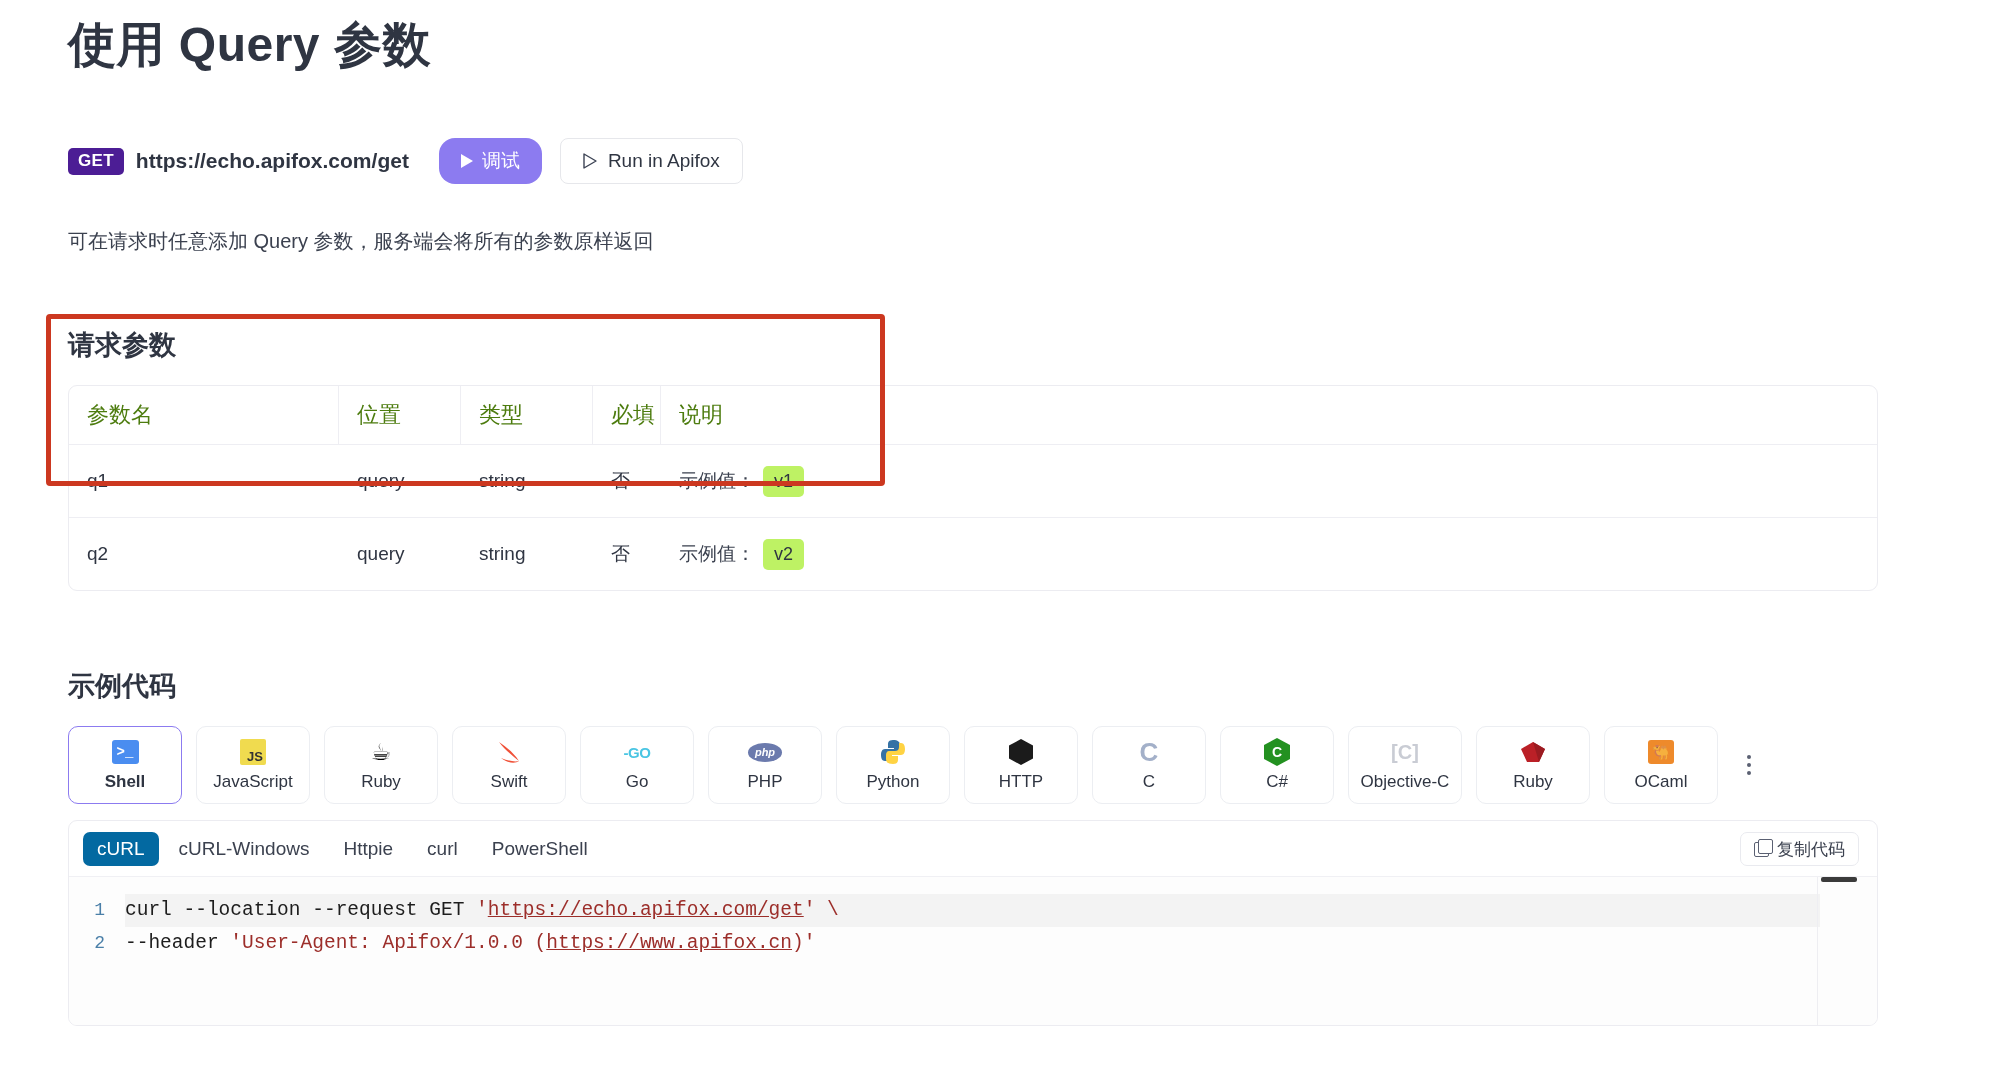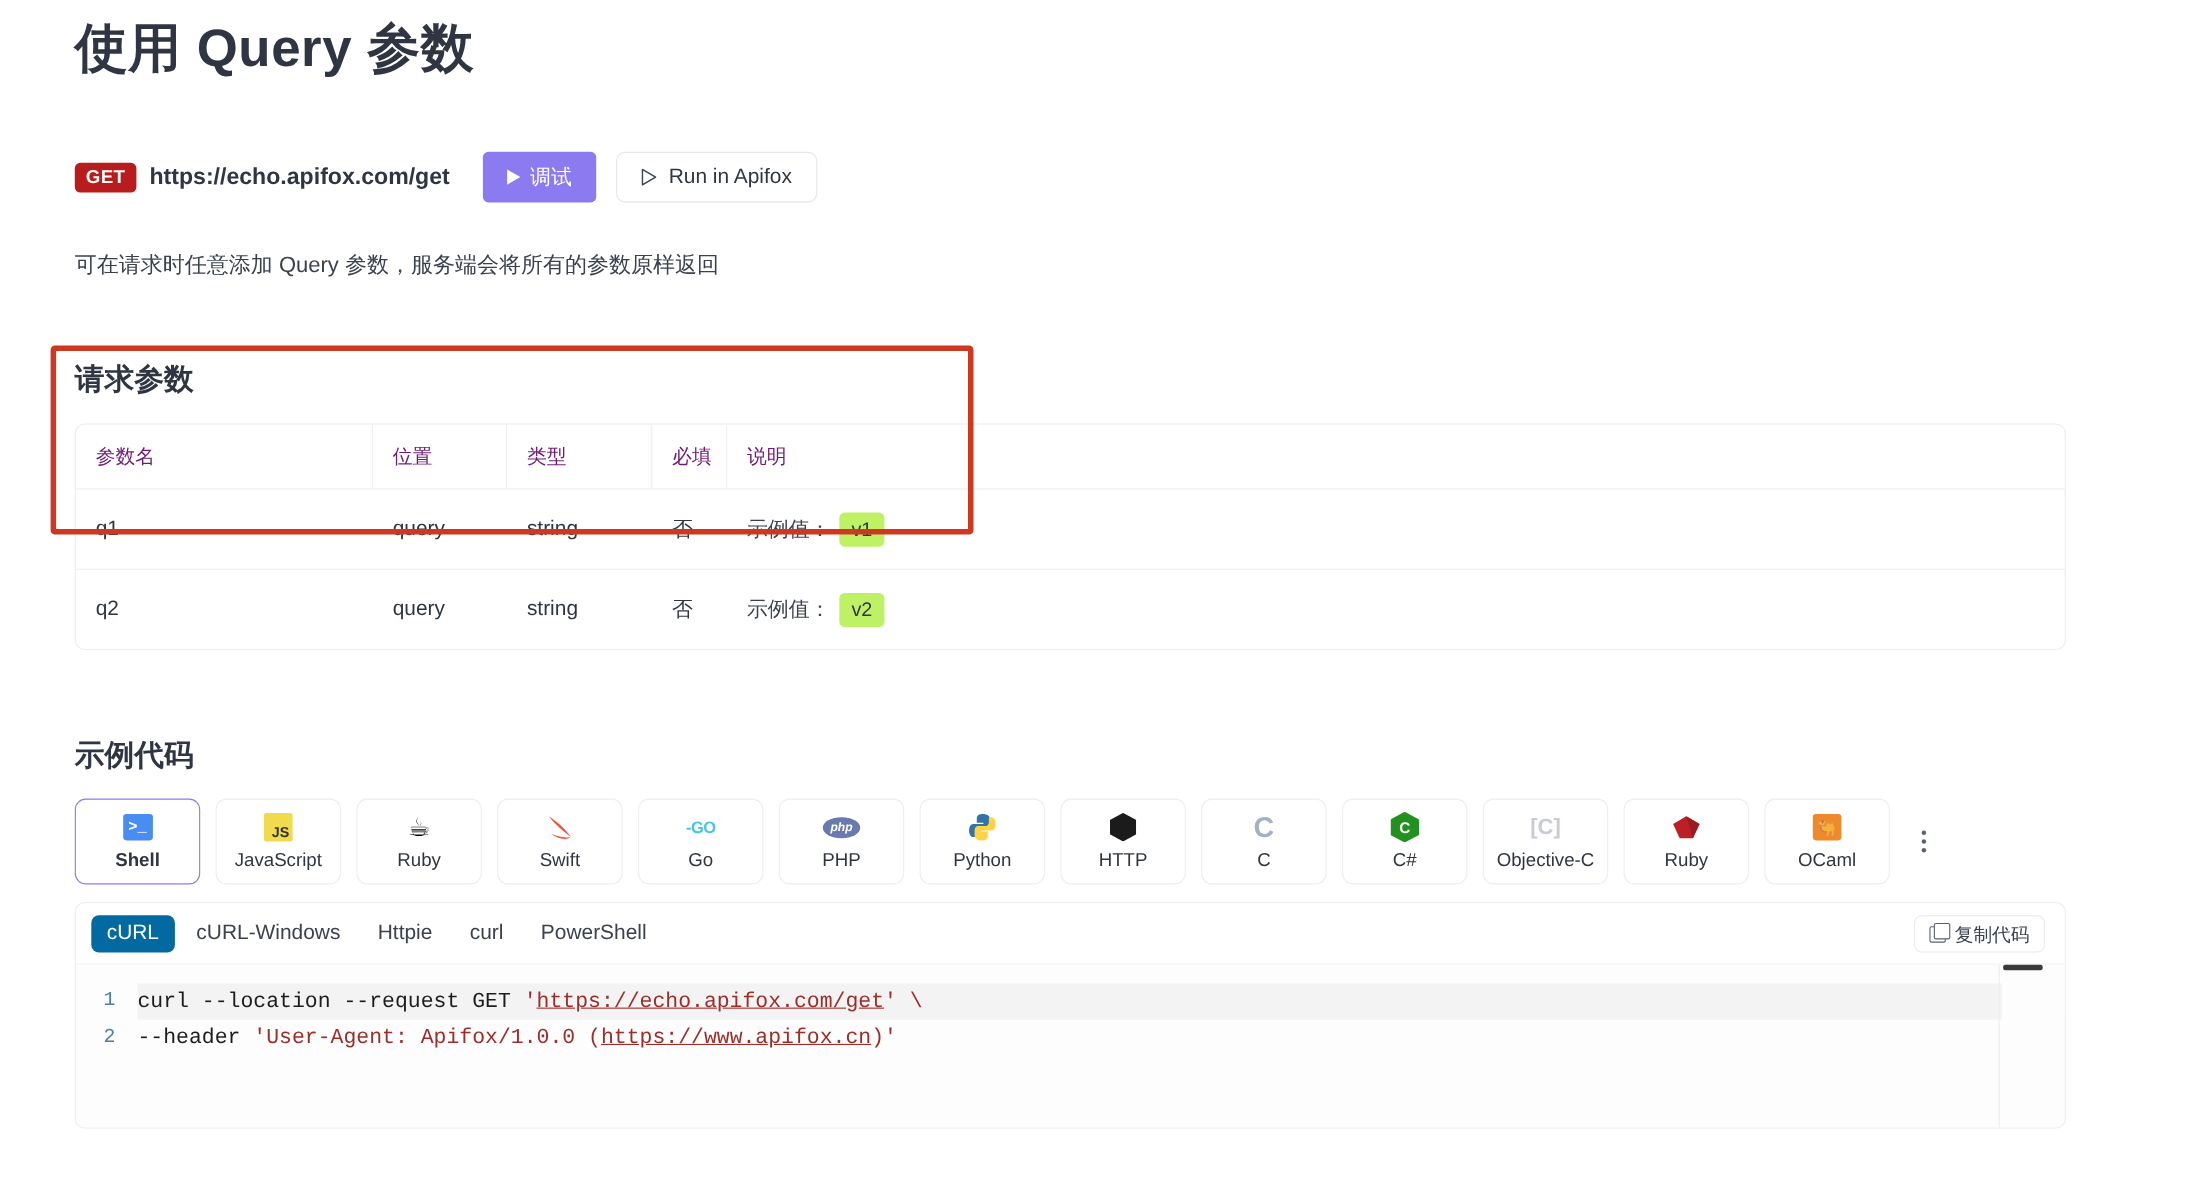--- a/index.html
+++ b/index.html
@@ -19,35 +19,35 @@
   }
 
   
   .endpoint-row {
     position: absolute; left: 68px; top: 138px;
     display: flex; align-items: center; gap: 0;
     height: 46px;
   }
   .method-badge {
     display: inline-flex; align-items: center; justify-content: center;
-    background: #b91c1c; color: #ffffff;
+    background: #4c1d95; color: #ffffff;
     font-size: 17px; font-weight: 700;
     border-radius: 5px; padding: 3px 10px 4px;
     letter-spacing: .3px;
   }
   .endpoint-url {
     margin-left: 12px;
     font-size: 21px; font-weight: 700; color: #2f3542;
     white-space: nowrap;
   }
   .btn-debug {
     margin-left: 30px;
     display: inline-flex; align-items: center; justify-content: center; gap: 9px;
     background: #8c7bf0; color: #ffffff;
-    border: none; border-radius: 5px;
+    border: none; border-radius: 16px;
     height: 46px; padding: 0 22px;
     font-size: 19px; font-family: inherit;
     cursor: pointer;
   }
   .btn-debug .tri {
     width: 0; height: 0;
     border-left: 12px solid #ffffff;
     border-top: 7px solid transparent;
     border-bottom: 7px solid transparent;
   }
@@ -85,21 +85,21 @@
   }
   .ptable .trow { display: flex; align-items: center; }
   .ptable .trow + .trow { border-top: 1px solid #eeeef3; }
   .ptable .thead { height: 58px; }
   .ptable .tbody-row { height: 73px; }
   .ptable .c {
     padding: 0 0 0 18px; font-size: 19px; color: #2f3542;
     display: flex; align-items: center; height: 100%;
   }
   .ptable .thead .c {
-    color: #701a75; font-size: 18px;
+    color: #4d7c0f; font-size: 22px;
     border-right: 1px solid #eeeef3;
   }
   .ptable .thead .c:last-child { border-right: none; }
   .c-name { width: 270px; }
   .c-loc  { width: 122px; }
   .c-type { width: 132px; }
   .c-req  { width: 68px; }
   .c-desc { flex: 1; }
   .example-label { color: #3b414f; font-size: 19px; }
   .example-chip {

